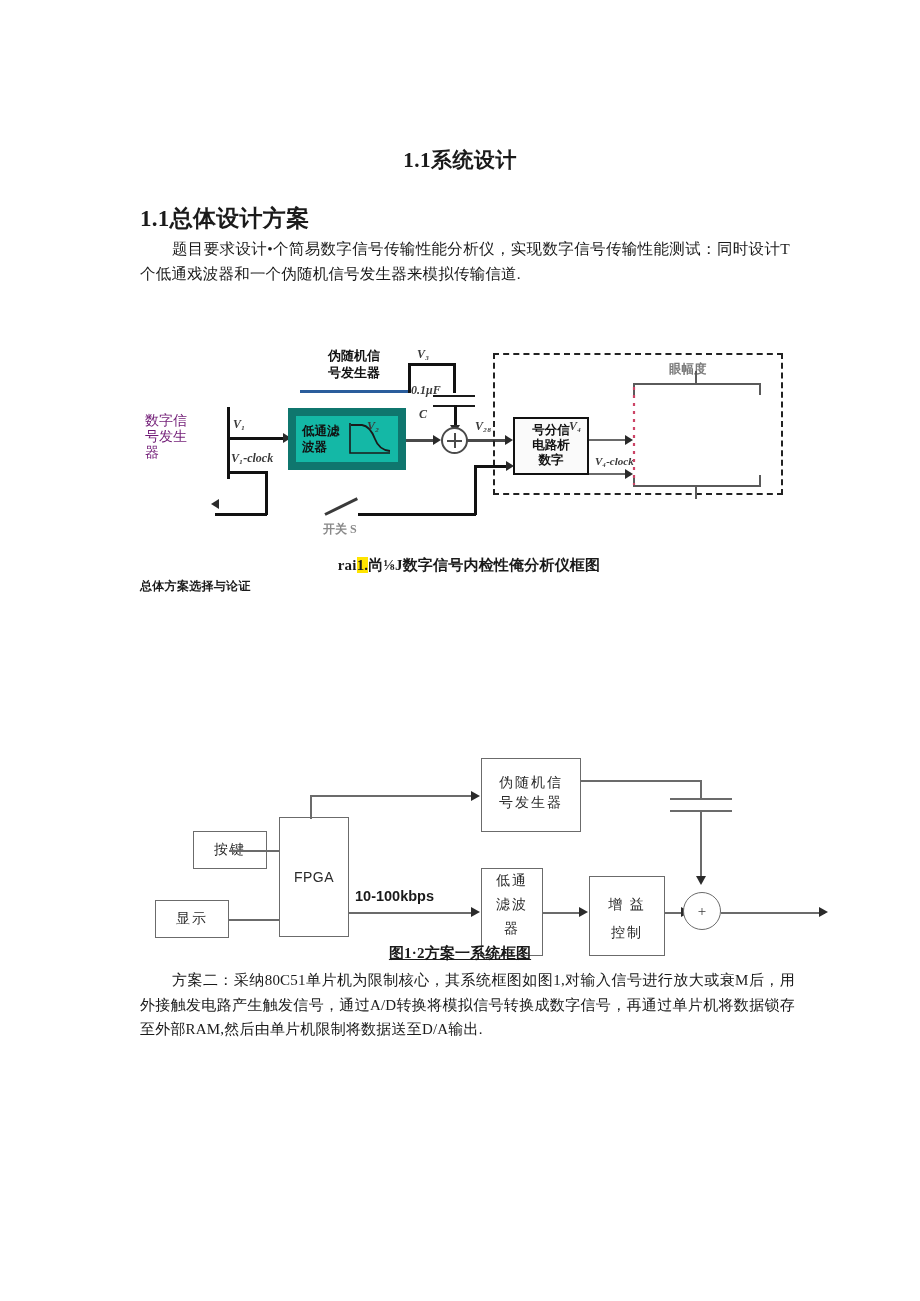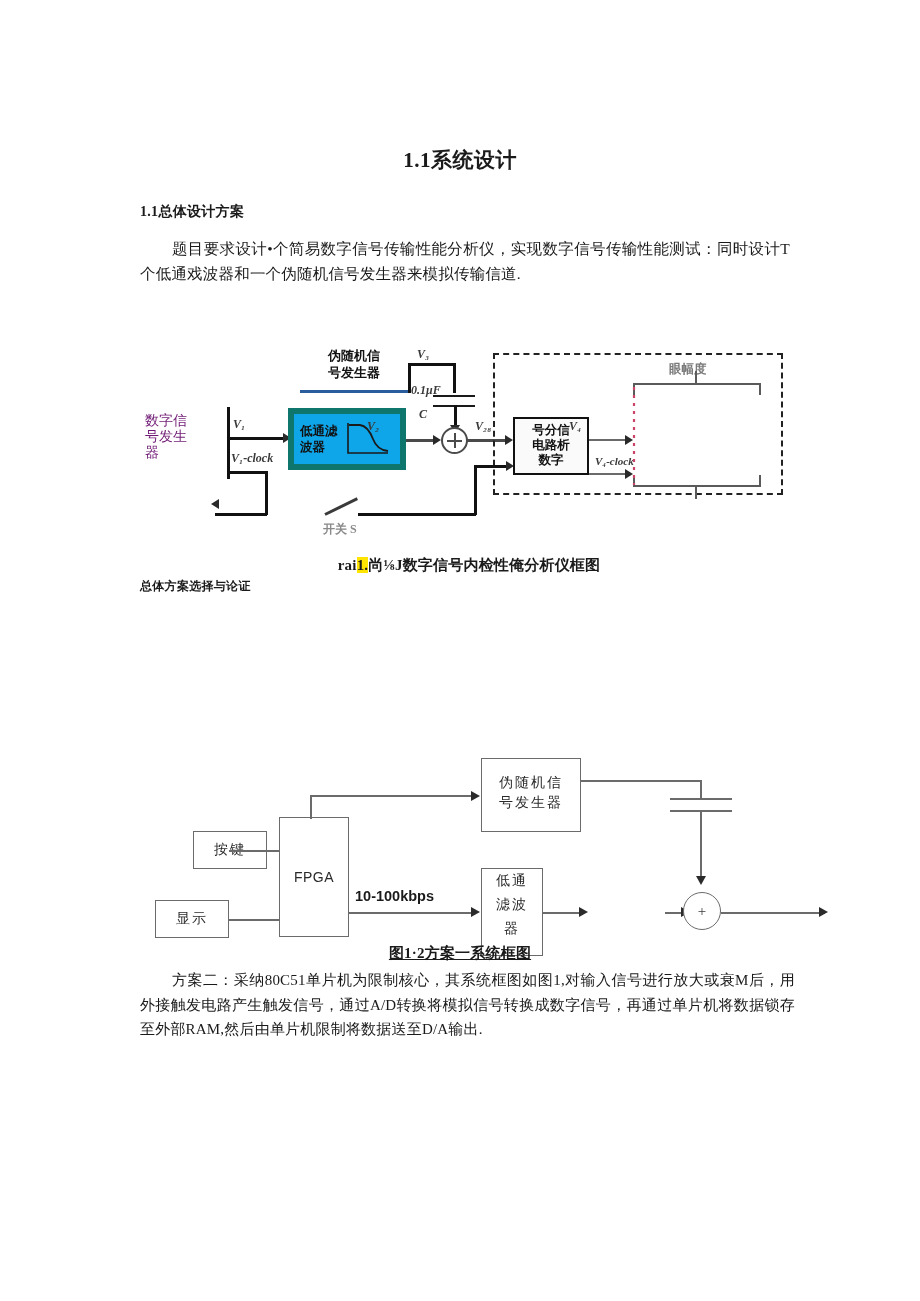--- a/index.html
+++ b/index.html
@@ -27,21 +27,21 @@
     text-align: center;
     font-size: 21px;
     font-weight: bold;
     letter-spacing: 0.5px;
   }
 
   .h2 {
     position: absolute;
     left: 140px;
     top: 203px;
-    font-size: 14px;
+    font-size: 23px;
     font-weight: bold;
     letter-spacing: 0.3px;
   }
 
   .para {
     position: absolute;
     font-size: 15.5px;
     line-height: 25px;
     text-align: justify;
     letter-spacing: 0.2px;
@@ -148,22 +148,22 @@
   }
   .box-prng {
     border-bottom: 3px solid #2a5d9c;
     background: transparent;
     font-size: 13px;
     line-height: 17px;
     font-weight: bold;
     color: #111;
   }
   .box-lpf {
-    border: 6px solid #0f766e;
-    background: #0ea5e9;
+    border: 8px solid #0f766e;
+    background: #14b8a6;
   }
   .box-analysis {
     border: 2px solid #111;
     background: #fafafa;
     font-size: 12.5px;
     line-height: 15px;
     color: #111;
     font-weight: bold;
   }
 
@@ -420,20 +420,24 @@
 
     <div class="b" style="left:326px; top:128px; width:62px; height:88px; display:block; line-height:24px;">
       <div>低通</div>
       <div>滤波</div>
       <div>器</div>
     </div>
 
     <div class="ln2 h" style="left:388px; top:172px; width:40px;"></div>
     <div class="ar" style="left:424px; top:167px;"></div>
 
+    <div class="b" style="left:434px; top:136px; width:76px; height:80px; display:block; padding-top:14px; line-height:28px;">
+      <div>增 益</div>
+      <div>控制</div>
+    </div>
 
     <div class="ln2 h" style="left:510px; top:172px; width:22px;"></div>
     <div class="ar" style="left:526px; top:167px;"></div>
 
     <div class="sum2" style="left:528px; top:152px; width:38px; height:38px;">+</div>
 
     <div class="ln2 h" style="left:566px; top:172px; width:104px;"></div>
     <div class="ar" style="left:664px; top:167px;"></div>
   </div>
 

